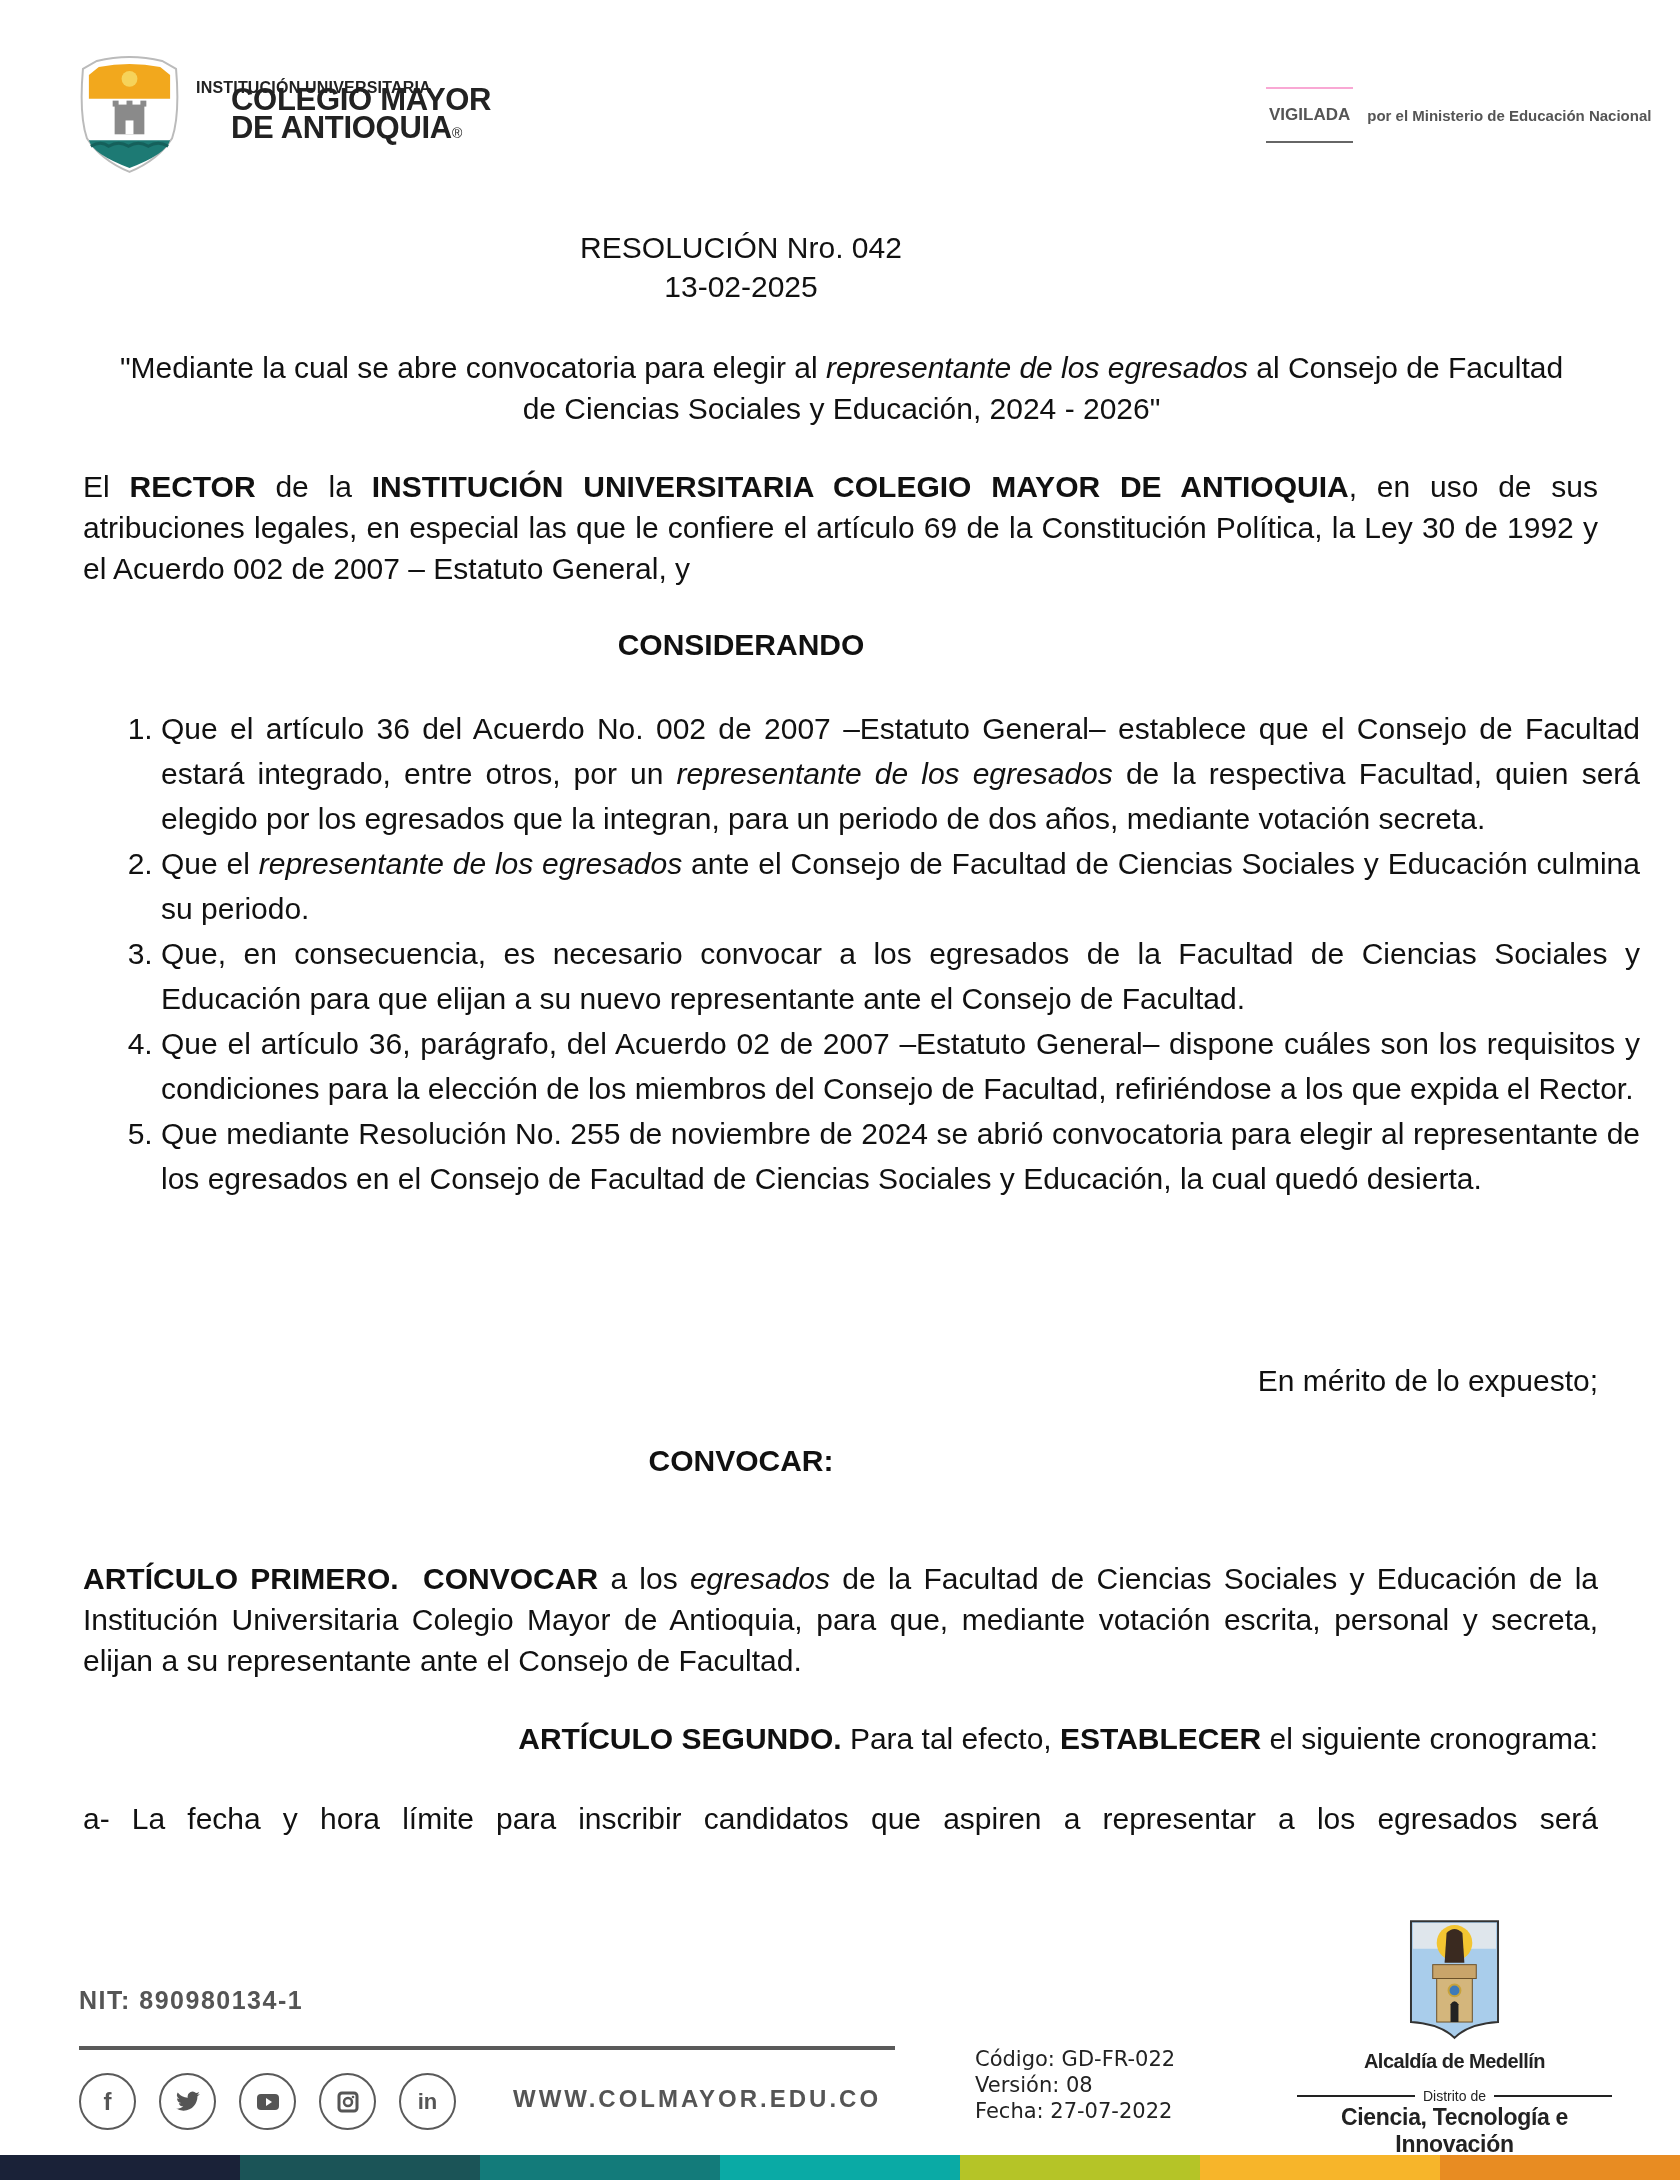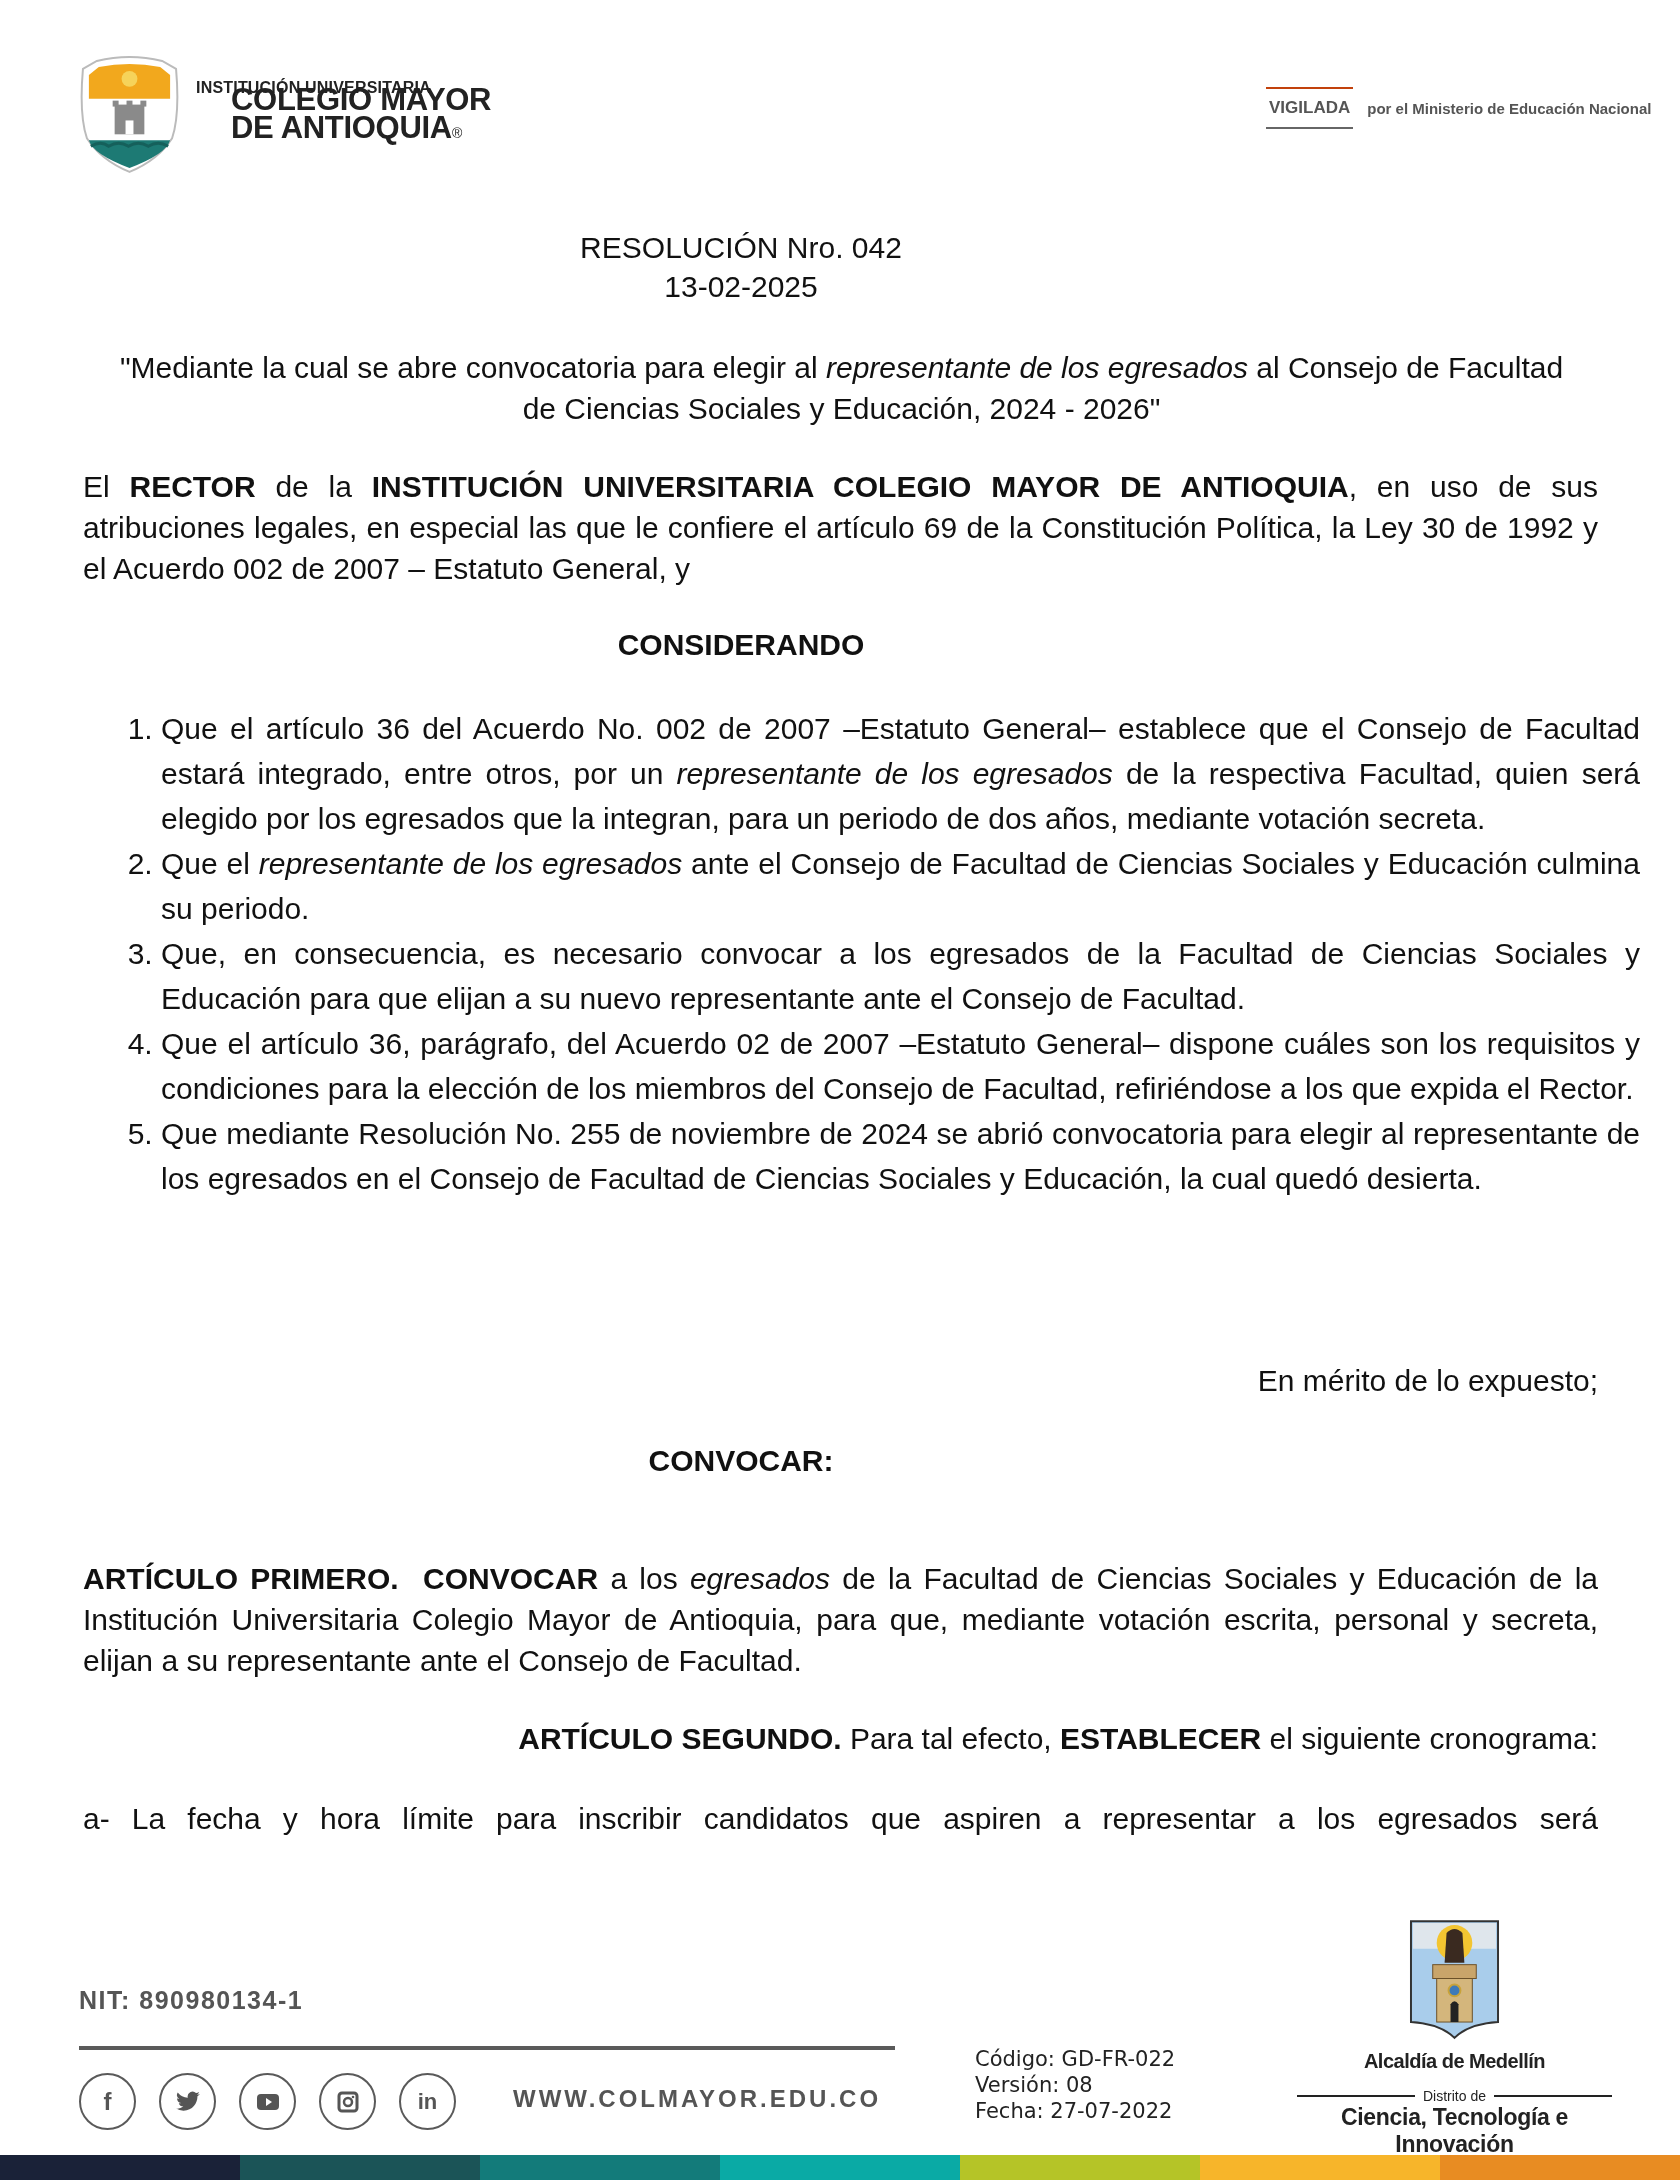--- a/index.html
+++ b/index.html
@@ -3,21 +3,21 @@
 <meta charset="utf-8">
 <style>
   html, body { margin:0; padding:0; background:#fff; }
   body { width:1680px; height:2180px; position:relative; overflow:hidden; font-family:"Liberation Sans", sans-serif; color:#111; }
   .abs { position:absolute; }
   
   .shield { left:77px; top:55px; width:105px; height:119px; }
   .inst-small { left:196px; top:79px; font-size:16px; font-weight:700; color:#222; letter-spacing:0.2px; }
   .inst-big { left:194px; top:86px; font-size:31px; font-weight:700; color:#222; line-height:28px; letter-spacing:-0.3px;margin-left:37px; }
   .vig { left:1266px; top:87px; display:flex; align-items:center; gap:14px; }
-  .vig-box { font-size:17px; font-weight:700; color:#555; border-top:2px solid #c2410c; border-bottom:2px solid #666; padding:9px 3px; line-height:20px; }
+  .vig-box { font-size:17px; font-weight:700; color:#555; border-top:2px solid #f9a8d4; border-bottom:2px solid #666; padding:16px 3px; line-height:20px; }
   .vig-text { font-size:15px; font-weight:700; color:#555; }
   
   .center { left:0; width:1482px; text-align:center; }
   .t { font-size:30px; line-height:44px; }
   .para { left:83px; width:1515px; font-size:30px; line-height:41px;text-align:right; }
   .justify { text-align:justify; text-align-last:left; }
   .jfull { text-align:justify; text-align-last:justify; }
   ol.cons { position:absolute; left:119px; width:1479px; margin:0; padding:0 0 0 42px; font-size:30px; line-height:45px; text-align:justify; }
   ol.cons li { padding-left:0; }
   b { font-weight:700; }

